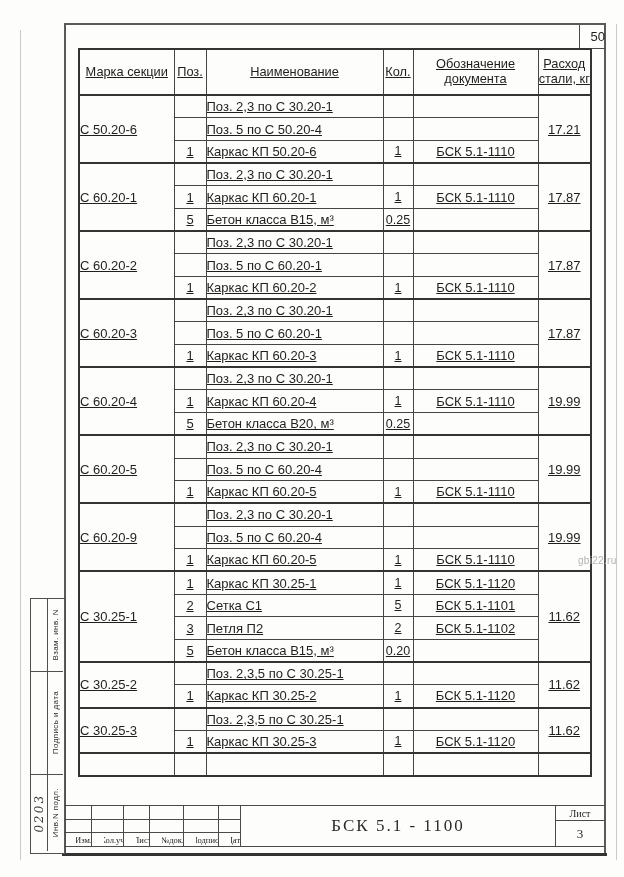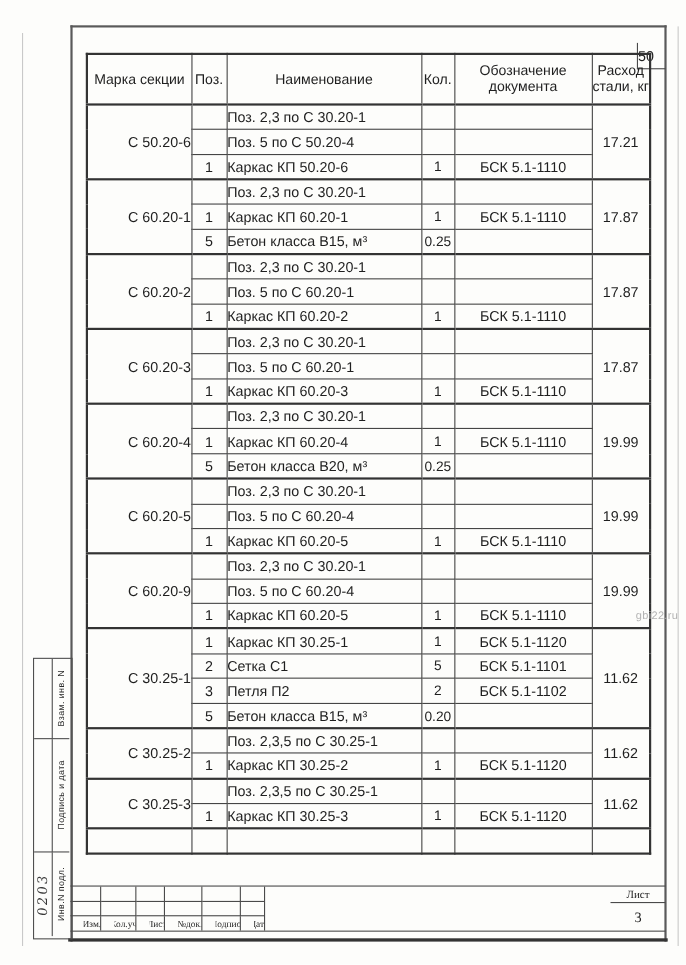--- a/index.html
+++ b/index.html
@@ -8,34 +8,34 @@
   .line{position:absolute;background:#4a4a4a;}
   .faint{background:#c9c9c9;}
   
   .frame-top{left:64px;top:23px;width:542px;height:2px;background:#5a5a5a;}
   .frame-left{left:64px;top:23px;width:2px;height:833px;background:#5a5a5a;}
   .frame-right{left:604px;top:23px;width:2px;height:833px;background:#5a5a5a;}
   .frame-outer-right{left:616px;top:24px;width:1px;height:836px;}
   .paper-edge{left:20px;top:30px;width:1px;height:830px;}
   .frame-bottom{left:62px;top:853px;width:545px;height:3px;background:#333;}
   
-  .pagenum-box{position:absolute;left:579px;top:39px;width:25px;height:23px;
+  .pagenum-box{position:absolute;left:579px;top:25px;width:25px;height:23px;
     border-left:1.5px solid #4a4a4a;border-bottom:1.5px solid #4a4a4a;
-    display:flex;align-items:center;justify-content:flex-start;font-size:13px;}
+    display:flex;align-items:center;justify-content:flex-end;font-size:13px;}
   
   table.spec{position:absolute;left:78px;top:48px;width:512px;border-collapse:collapse;
-    table-layout:fixed;font-size:13px;}
+    table-layout:fixed;font-size:13px;text-decoration:underline;}
   table.spec th,table.spec td{border:1px solid #454545;padding:0;overflow:hidden;
     white-space:nowrap;font-weight:normal;}
   table.spec{border:2px solid #333;}
   table.spec thead tr{height:46px;}
   table.spec thead th{border-bottom:1.6px solid #383838;text-align:center;line-height:1.15;
     white-space:normal;font-size:12.8px;}
   tr.gstart td{border-top:2px solid #333;}
-  td.mark{text-align:right;margin-left:12px;}
+  td.mark{text-align:left;margin-left:12px;}
   td.pos{text-align:center;}
   td.name{text-align:left;padding-left:7px;}
   td.qty{text-align:center;font-size:12.5px;}
   td.doc{text-align:center;}
   td.steel{text-align:center;margin-left:36px;}
   
   .watermark{position:absolute;left:578px;top:555px;font-size:10px;color:#b3b3b3;
     letter-spacing:0.3px;z-index:5;}
   
   .margin-stamp{position:absolute;left:30px;top:598px;width:34px;height:254px;
@@ -346,19 +346,22 @@
         <div class="rcell"></div>
         <div class="rcell"></div>
         <div class="rcell"></div>
         <div class="rcell">Изм.</div>
         <div class="rcell">Кол.уч.</div>
         <div class="rcell">Лист</div>
         <div class="rcell">№док.</div>
         <div class="rcell">Подпись</div>
         <div class="rcell">Дата</div>
       </div>
+    <div class="doc-box">
+      <span>БСК 5.1 - 1100</span>
+    </div>
     <div class="sheet-box">
       <div class="slabel">Лист</div>
       <div class="svalue">3</div>
     </div>
   </div>
 
 </div>
 
 </body></html>

